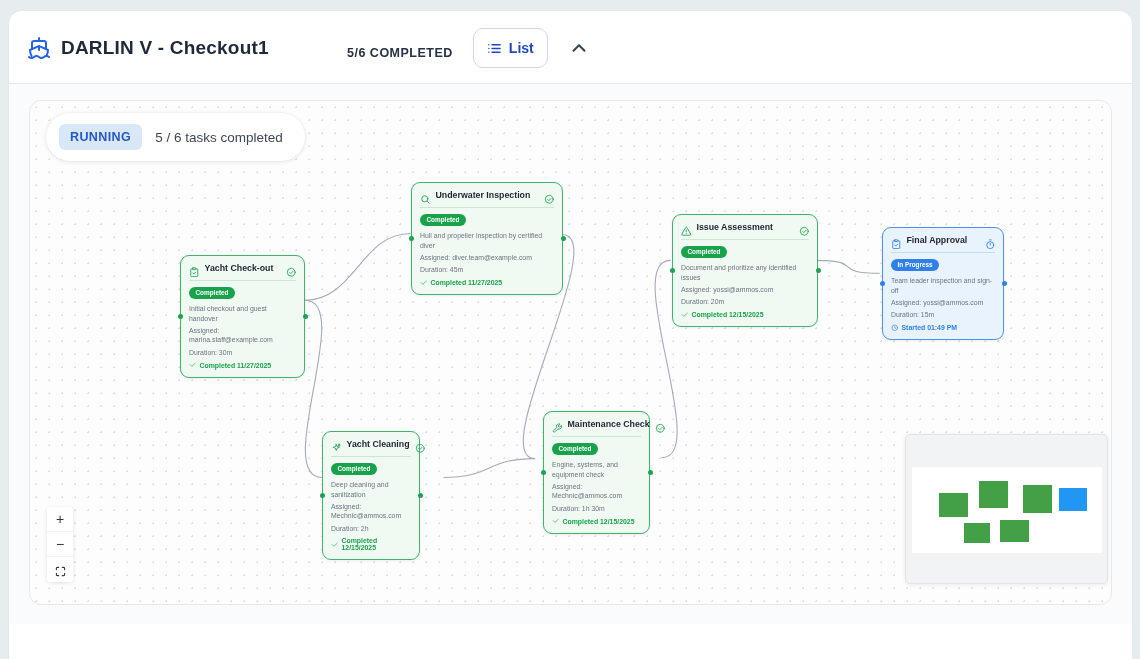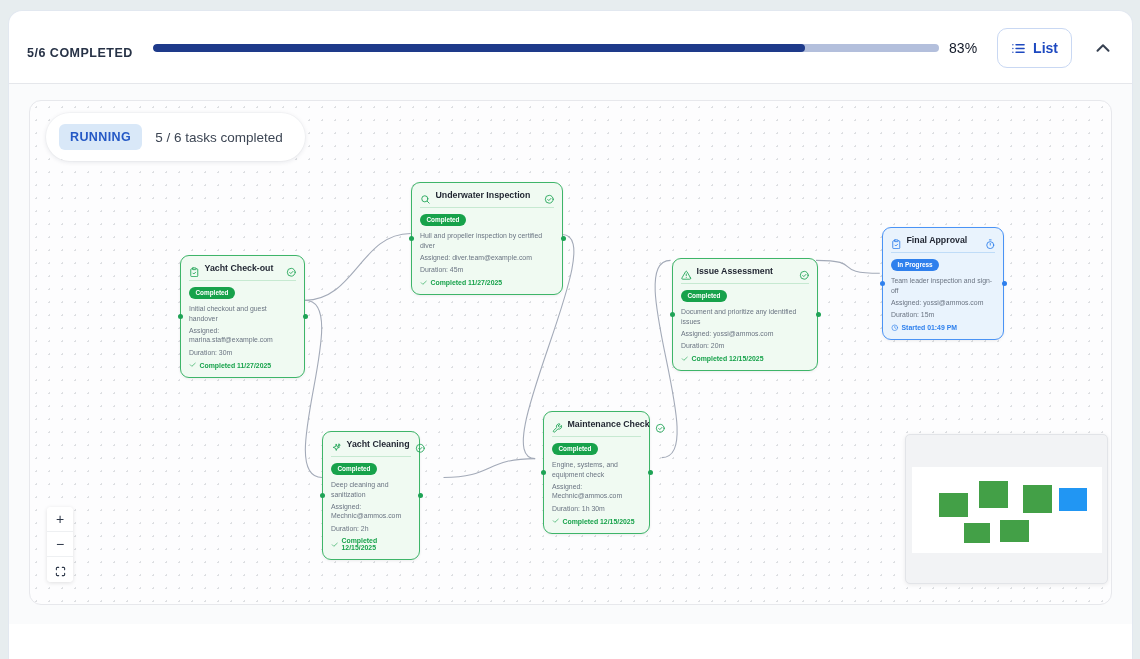--- a/index.html
+++ b/index.html
@@ -85,28 +85,34 @@
     box-shadow:0 1px 4px rgba(0,0,0,.08); cursor:grab; }
   .mviewport { position:absolute; background:#ffffff; }
   .mrect { position:absolute; }
 </style>
 </head>
 <body>
 
 <div class="card">
 
   <div class="hdr">
+    <div class="hleft">
+      <span class="ship">
+        <svg viewBox="0 0 24 24" fill="none" stroke="currentColor" stroke-width="2" stroke-linecap="round" stroke-linejoin="round">
+            <path d="M12 10.2V14"></path>
+            <path d="M12 2v3"></path>
+            <path d="M19 13V7a2 2 0 0 0-2-2H7a2 2 0 0 0-2 2v6"></path>
+            <path d="M19.38 20A11.6 11.6 0 0 0 21 14l-8.19-3.64a2 2 0 0 0-1.62 0L3 14a11.6 11.6 0 0 0 1.62 6"></path>
+            <path d="M2 21c.6.5 1.2 1 2.5 1 2.5 0 2.5-2 5-2 1.3 0 1.9.5 2.5 1s1.2 1 2.5 1c2.5 0 2.5-2 5-2 1.3 0 1.9.5 2.5 1"></path>
+          </svg>
+      </span>
+      <h1>DARLIN V - Checkout1</h1>
+    </div>
     <div class="hmeta">
       <div class="hrow2">5/6 COMPLETED</div>
-    </div>
-    <div class="hprog">
-      <div class="ptrack" id="ptrack" style="background: rgb(179, 191, 220);">
-        <div class="pfill" id="pfill" style="background: rgb(30, 58, 138); width: 83%;"></div>
-      </div>
-      <span class="ppct">83%</span>
     </div>
     <button class="hbtn">
       <span class="icw">
         <svg viewBox="0 0 24 24" fill="none" stroke="currentColor" stroke-width="2.2" stroke-linecap="round" stroke-linejoin="round">
             <path d="M8 6h13"></path>
             <path d="M8 12h13"></path>
             <path d="M8 18h13"></path>
             <path d="M3.01 6h.01"></path>
             <path d="M3.01 12h.01"></path>
             <path d="M3.01 18h.01"></path>
@@ -158,21 +164,21 @@
               <span class="nic"><svg viewBox="0 0 24 24" fill="none" stroke="currentColor" stroke-width="2" stroke-linecap="round" stroke-linejoin="round">
                   <circle cx="12" cy="12" r="9"></circle>
                   <path d="m8.5 12.5 2.5 2.5 5-5"></path>
                 </svg></span>
             </div><span class="nbadge">Completed</span><div class="nline">Hull and propeller inspection by certified diver</div><div class="nline">Assigned: diver.team@example.com</div><div class="nline">Duration: 45m</div><div class="nfoot">
               <span class="nic"><svg viewBox="0 0 24 24" fill="none" stroke="currentColor" stroke-width="2" stroke-linecap="round" stroke-linejoin="round">
                   <path d="M4 12l5 5L20 7"></path>
                 </svg></span>
               <span>Completed 11/27/2025</span>
             </div><span class="handle l"></span><span class="handle r"></span></div>
-          <div class="tnode green" style="left: 642px; top: 113px; width: 146px; margin-top: 44px;"><div class="nhead">
+          <div class="tnode green" style="left: 642px; top: 113px; width: 146px;"><div class="nhead">
               <span class="nic"><svg viewBox="0 0 24 24" fill="none" stroke="currentColor" stroke-width="2" stroke-linecap="round" stroke-linejoin="round">
                   <path d="m21.73 18-8-14a2 2 0 0 0-3.46 0l-8 14A2 2 0 0 0 4 21h16a2 2 0 0 0 1.73-3Z"></path>
                   <path d="M12 9v4"></path>
                   <path d="M12 17h.01"></path>
                 </svg></span>
               <span class="nttl">Issue Assessment</span>
               <span class="nic"><svg viewBox="0 0 24 24" fill="none" stroke="currentColor" stroke-width="2" stroke-linecap="round" stroke-linejoin="round">
                   <circle cx="12" cy="12" r="9"></circle>
                   <path d="m8.5 12.5 2.5 2.5 5-5"></path>
                 </svg></span>

